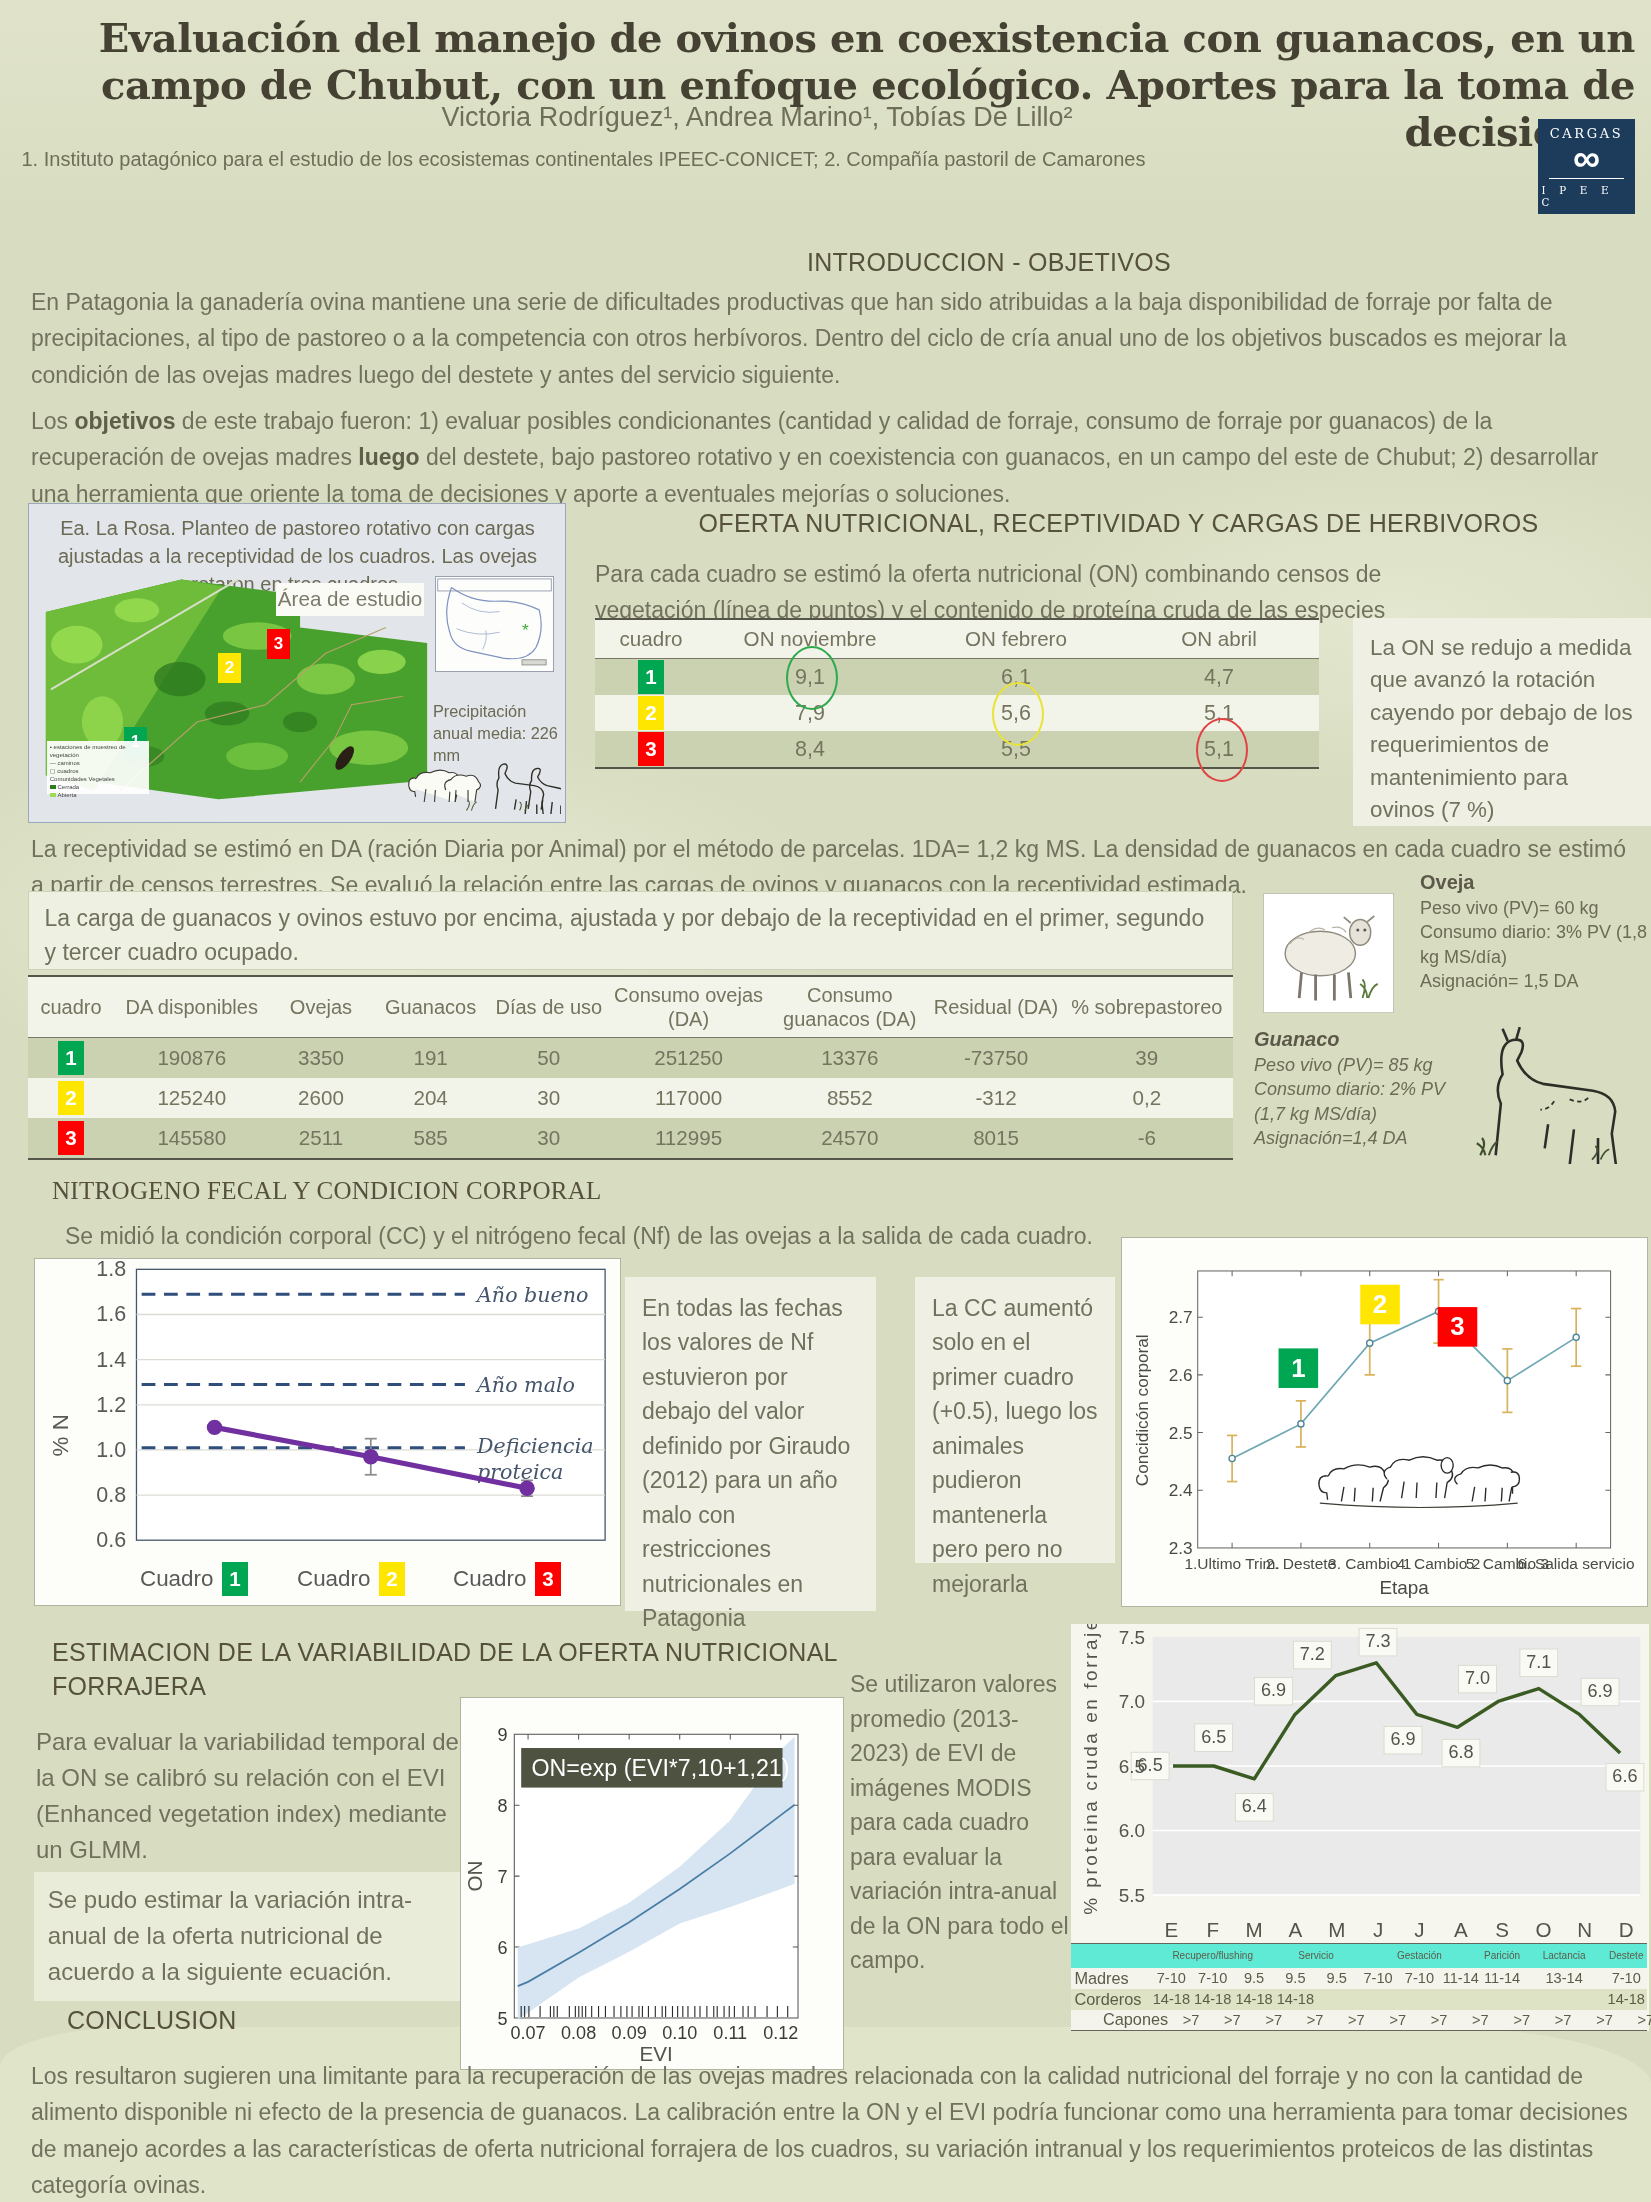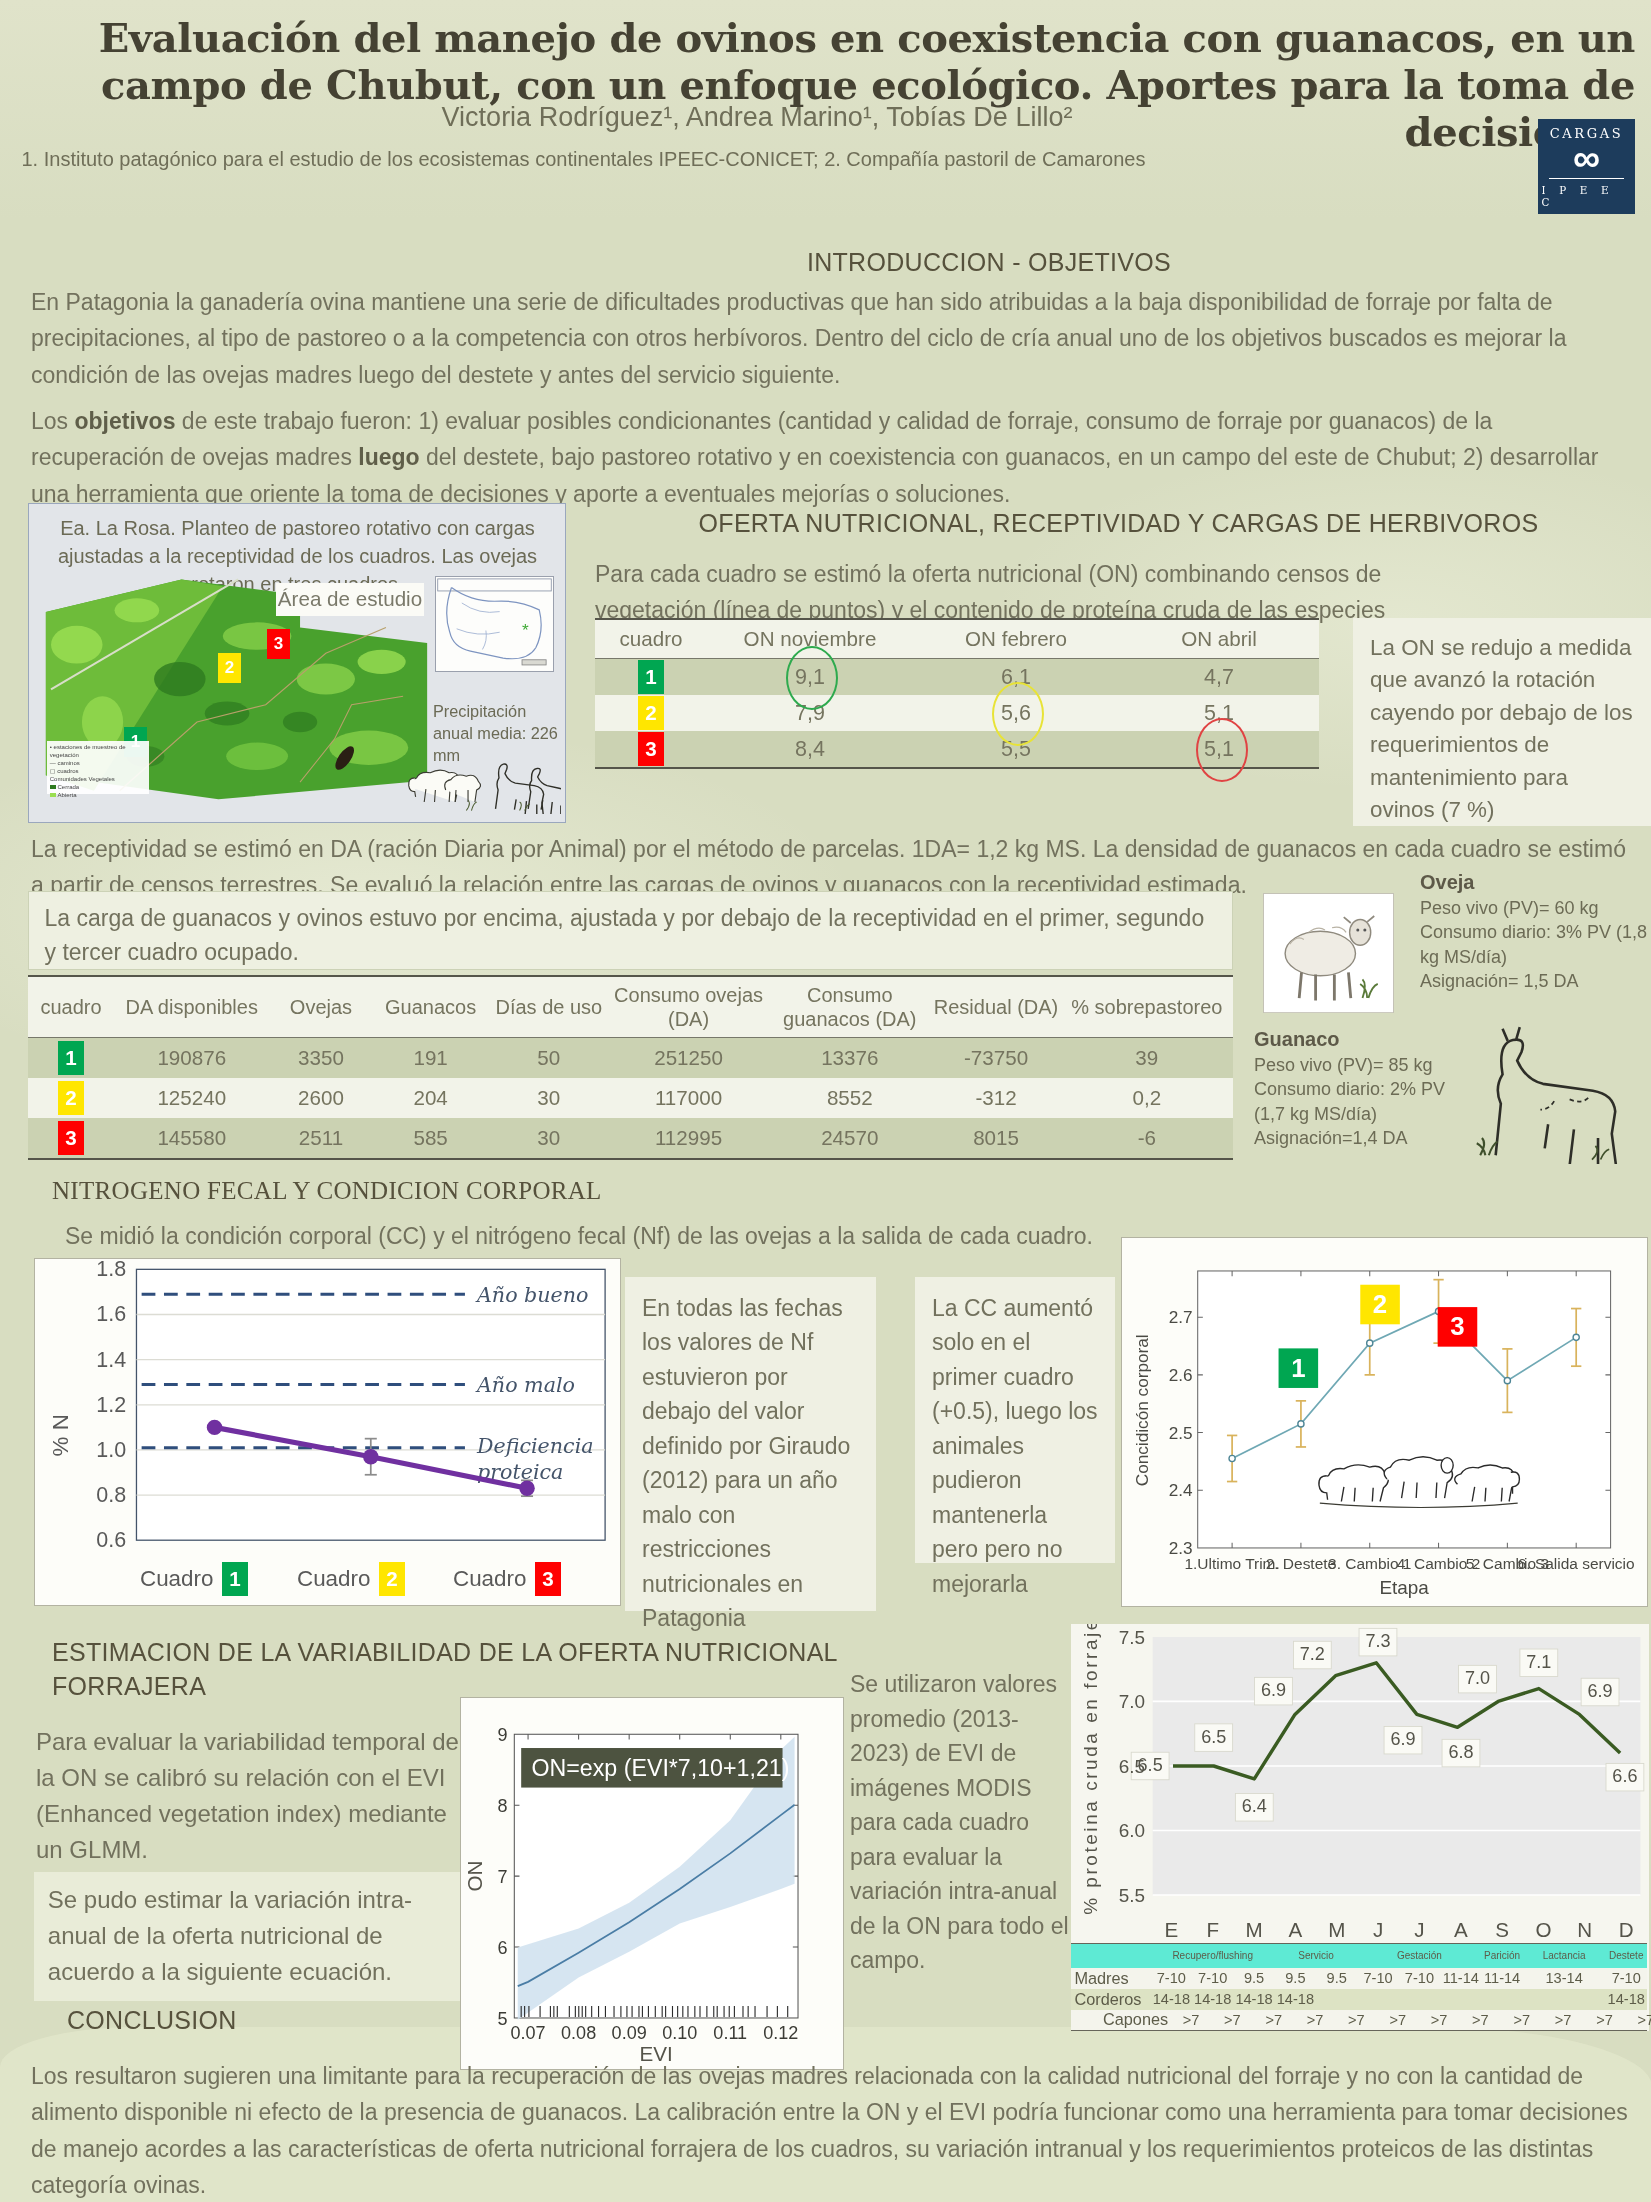--- a/index.html
+++ b/index.html
@@ -66,21 +66,21 @@
   .notebox{background:#eff0e3;box-sizing:border-box;padding:13.8px 17px;}
   .of-note{left:1353px;top:618px;width:299px;height:208px;font-size:22.4px;line-height:1.45;}
   .recept{left:31px;top:831px;width:1605px;}
   .cargas-note{left:28px;top:891px;width:1205px;height:79px;background:#eef0e1;border:0.9px solid #ccd2b6;
     box-sizing:border-box;padding:8.6px 15.5px;font-size:23px;line-height:1.5;}
 
   .sheepbox{left:1263px;top:893px;width:131px;height:120px;background:#fff;border:0.9px solid #c4c2b6;box-sizing:border-box;}
   .animal-t{font-size:18px;line-height:1.35;color:#6c6b55;}
   .animal-t .nm{font-size:20px;font-weight:700;color:#5d5948;}
   .oveja-t{left:1420px;top:869px;width:231px;}
-  .guanaco-t{left:1254px;top:1026px;width:217px;}
+  .guanaco-t{left:1254px;top:1026px;width:217px;font-style:italic;}
   .guanaco-svg{left:1463px;top:996px;width:172px;height:168px;}
 
   .nf-h{left:52px;top:1177px;font-family:Liberation Serif, serif;}
   .nf-sub{left:65px;top:1218px;width:1032px;}
   .panel{background:#fdfdf9;border:1.7px solid #b3b3a2;box-sizing:border-box;}
   .nf-chart{left:34px;top:1258px;width:587px;height:348px;}
   .nf-xrow{position:absolute;left:0;top:303px;width:583px;height:40px;}
   .nf-xlab{position:absolute;display:flex;align-items:center;gap:8.6px;font-size:22.4px;color:#595959;}
   .nf-note1{left:625px;top:1277px;width:251px;height:334px;font-size:23px;line-height:1.5;}
   .nf-note2{left:915px;top:1277px;width:200px;height:286px;font-size:23px;line-height:1.5;}

